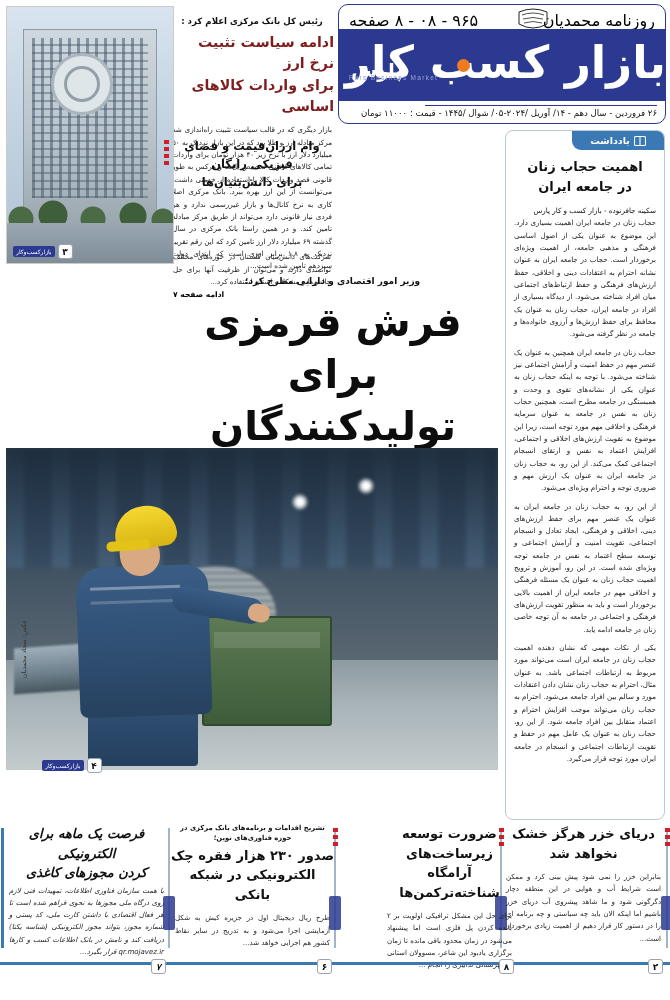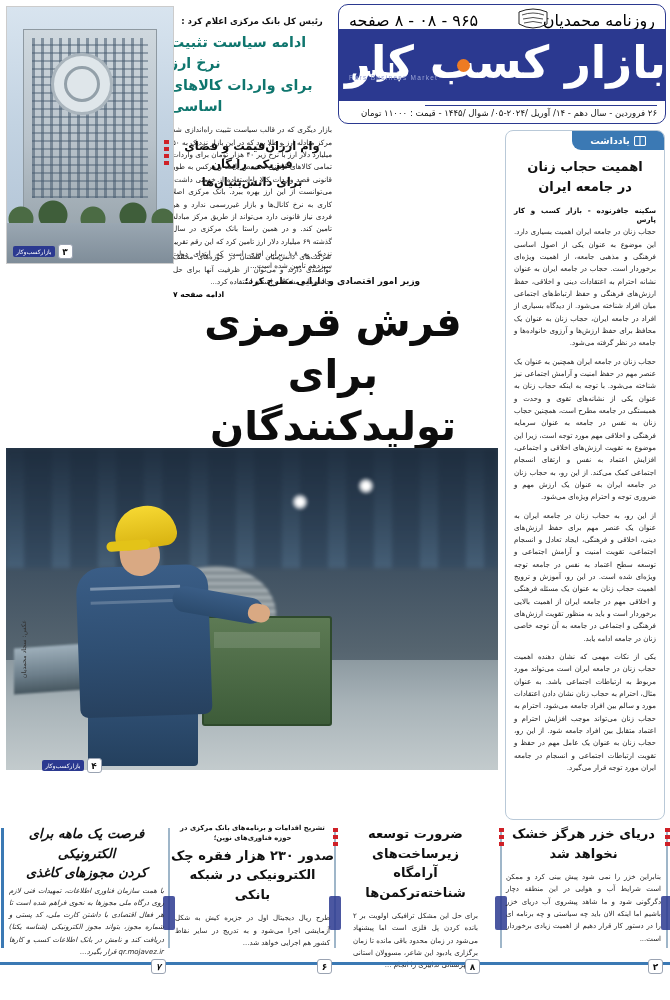--- a/index.html
+++ b/index.html
@@ -68,21 +68,21 @@
   
   .lead-col {
     position: absolute; top: 8px; right: 336px; width: 164px; height: 266px;
     direction: rtl;
   }
   .lead-kicker {
     font-size: 8.6px; font-weight: bold; color: #111; text-align: center;
     margin-top: 8px; line-height: 1.3;
   }
   .lead-head {
-    font-size: 14.2px; font-weight: bold; color: #0f766e; text-align: left;
+    font-size: 14.2px; font-weight: bold; color: #7f1d1d; text-align: right;
     line-height: 1.5; margin-top: 5px; letter-spacing: -.3px;
   }
   .lead-body {
     font-size: 7.2px; color: #222; text-align: justify; line-height: 1.72;
     margin-top: 7px; padding: 0 2px;
   }
   .redticks {
     position: absolute; top: 10px; left: -6px; width: 5px;
   }
   .redticks span {
@@ -153,21 +153,21 @@
     background: #3b79b4; border-bottom-left-radius: 9px;
     display: flex; align-items: center; justify-content: center; gap: 4px;
     color: #fff; font-size: 9.5px; font-weight: bold;
   }
   .sb-head {
     margin: 26px 10px 0 10px; text-align: center;
     font-size: 13px; font-weight: bold; line-height: 1.55; color: #111;
   }
   .sb-byline {
     margin: 9px 8px 0 8px; text-align: justify;
-    font-size: 7.2px; font-weight: bold; color: #111;
+    font-size: 7.2px; font-weight: normal; color: #111;
   }
   .sb-body {
     margin: 2px 8px 0 8px; text-align: justify;
     font-size: 7.1px; line-height: 1.74; color: #222;
   }
   .sb-body p { margin: 0 0 6px 0; }
 
   
   .main-kicker {
     position: absolute; top: 276px; right: 175px; width: 325px;
@@ -276,21 +276,21 @@
   
   .bottom-rule {
     position: absolute; left: 0; right: 0; top: 962px; height: 3px;
     background: #3b79b4;
   }
   .bcol {
     position: absolute; top: 824px; height: 138px; direction: rtl;
   }
   .bcol.c1 { right: 502px; width: 163px; font-style: italic; }
   .bcol.c2 { right: 336px; width: 163px; }
-  .bcol.c3 { right: 188px; width: 133px; }
+  .bcol.c3 { right: 154px; width: 133px; }
   .bcol.c4 { right: 5px;   width: 163px; }
   .bcol .kicker {
     font-size: 6.8px; font-weight: bold; text-align: center; color: #111;
     line-height: 1.45; margin-bottom: 2px;
   }
   .bcol .head {
     font-size: 13px; font-weight: bold; text-align: center; color: #111;
     line-height: 1.5; letter-spacing: -.3px;
   }
   .bcol .body {

